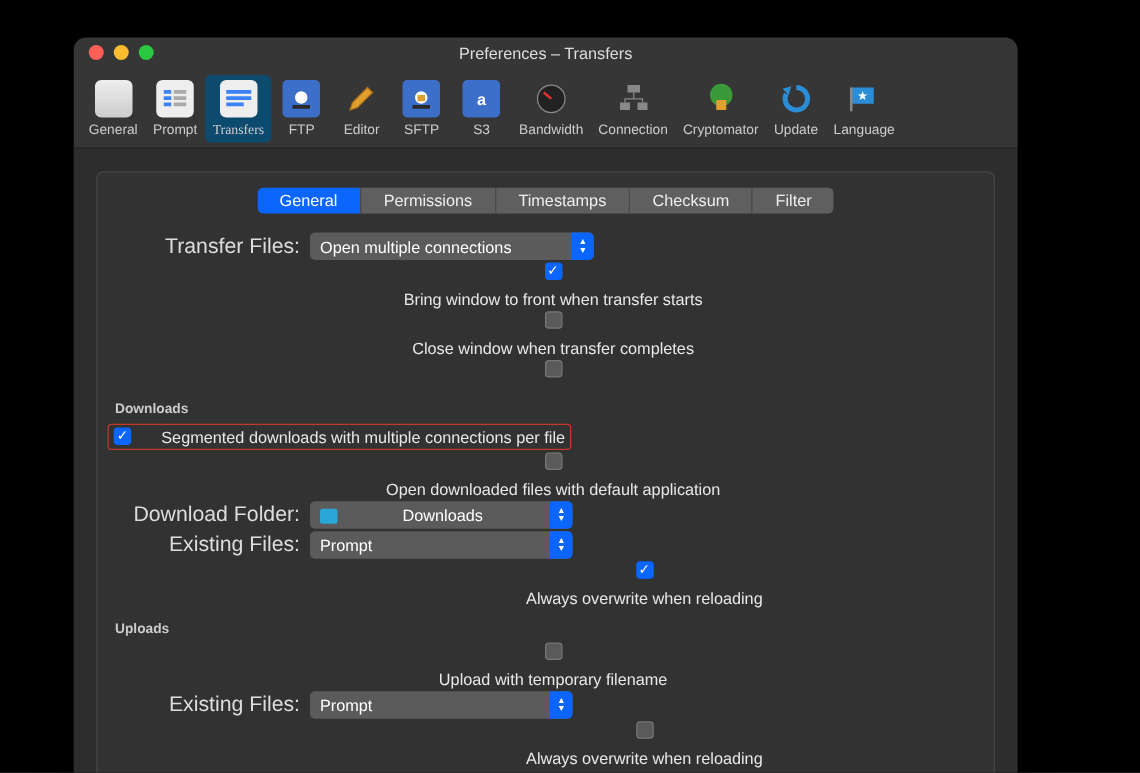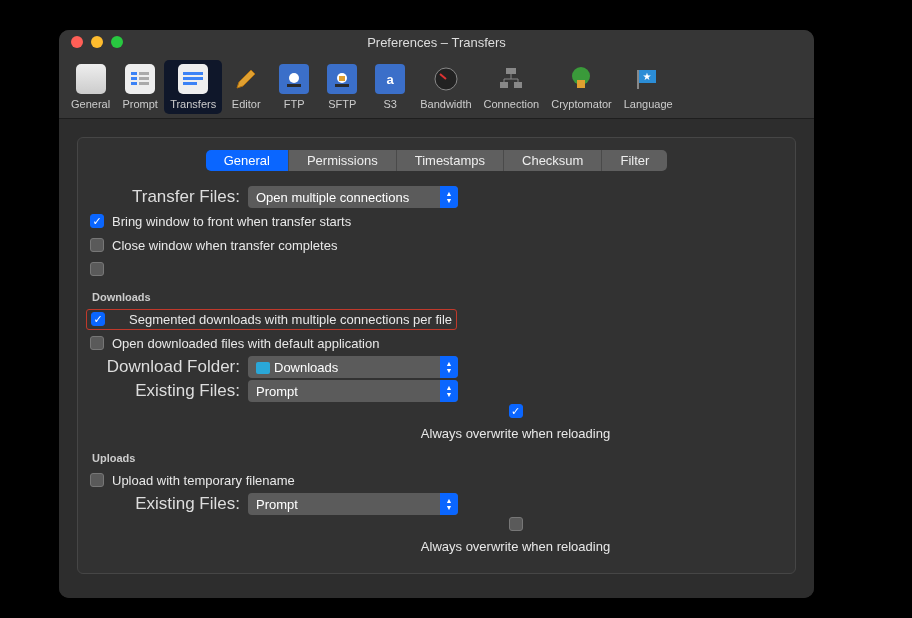--- a/index.html
+++ b/index.html
@@ -59,21 +59,22 @@
     display: flex;
     flex-direction: column;
     align-items: center;
     padding: 4px 6px 4px 6px;
     border-radius: 5px;
     min-width: 48px;
     gap: 4px;
     cursor: default;
   }
   .tool.selected {
-    background: #0f172a;
+    background: #0c4a6e;
+    font-family: Liberation Serif, serif;
   }
   .tool-icon {
     width: 30px; height: 30px;
     border-radius: 5px;
     display: flex;
     align-items: center;
     justify-content: center;
   }
   .tool-label {
     font-size: 11px;
@@ -154,20 +155,21 @@
     background: #5b5b5b;
     border-radius: 4px;
     height: 22px;
     display: inline-flex;
     align-items: center;
     padding: 0 0 0 8px;
     color: #fff;
     font-size: 13px;
     position: relative;
     min-width: 210px;
+    gap: 48px;
   }
   .select .arrows {
     margin-left: auto;
     width: 18px;
     align-self: stretch;
     background: #0a66ff;
     border-radius: 0 4px 4px 0;
     display: flex;
     flex-direction: column;
     align-items: center;
@@ -185,21 +187,21 @@
   }
   .highlight-box {
     border: 1.5px solid #c0392b;
     border-radius: 3px;
     padding: 2px 4px;
     margin-left: -4px;
     display: inline-flex;
     align-items: center;
     gap: 24px;
   }
-  .indent-sm { margin-left: 0; }
+  .indent-sm { margin-left: 12px; flex-direction: column; }
   .folder-icon {
     width: 14px; height: 12px;
     background: #2aa7d8;
     border-radius: 2px;
     margin-right: 4px;
     display: inline-block;
     position: relative;
     top: 1px;
   }
   .indent-check { margin-left: 158px; flex-direction: column; }
@@ -240,35 +242,35 @@
       <div class="tool-icon" style="background:#eee">
         <svg width="22" height="16">
             <rect x="1" y="1" width="20" height="3" fill="#3b82f6"></rect>
             <rect x="1" y="6" width="20" height="3" fill="#3b82f6"></rect>
             <rect x="1" y="11" width="14" height="3" fill="#3b82f6"></rect>
           </svg>
       </div>
       <div class="tool-label">Transfers</div>
     </div>
     <div class="tool">
-      <div class="tool-icon">
-        <svg width="26" height="26">
-            <path d="M4 22 L6 16 L18 4 L22 8 L10 20 Z" fill="#e0a030" stroke="#b07010"></path>
-          </svg>
-      </div>
-      <div class="tool-label">Editor</div>
-    </div>
-    <div class="tool">
       <div class="tool-icon" style="background:#3b6fc9;border-radius:4px">
         <svg width="18" height="18">
             <circle cx="9" cy="8" r="5" fill="#fff"></circle>
             <rect x="2" y="14" width="14" height="3" fill="#2a2a2a"></rect>
           </svg>
       </div>
       <div class="tool-label">FTP</div>
+    </div>
+    <div class="tool">
+      <div class="tool-icon">
+        <svg width="26" height="26">
+            <path d="M4 22 L6 16 L18 4 L22 8 L10 20 Z" fill="#e0a030" stroke="#b07010"></path>
+          </svg>
+      </div>
+      <div class="tool-label">Editor</div>
     </div>
     <div class="tool">
       <div class="tool-icon" style="background:#3b6fc9;border-radius:4px">
         <svg width="18" height="18">
             <circle cx="9" cy="8" r="5" fill="#fff"></circle>
             <rect x="6" y="6" width="6" height="5" fill="#e0a030"></rect>
             <rect x="2" y="14" width="14" height="3" fill="#2a2a2a"></rect>
           </svg>
       </div>
       <div class="tool-label">SFTP</div>
@@ -298,20 +300,29 @@
       <div class="tool-label">Connection</div>
     </div>
     <div class="tool">
       <div class="tool-icon">
         <svg width="26" height="26">
             <circle cx="13" cy="10" r="9" fill="#3a9a3a"></circle>
             <rect x="9" y="14" width="8" height="8" fill="#e0a030"></rect>
           </svg>
       </div>
       <div class="tool-label">Cryptomator</div>
+    </div>
+    <div class="tool">
+      <div class="tool-icon">
+        <svg width="24" height="24">
+            <path d="M12 3 A9 9 0 1 1 4 8" stroke="#2b8dd6" stroke-width="4" fill="none"></path>
+            <path d="M1 4 L6 9 L8 2 Z" fill="#2b8dd6"></path>
+          </svg>
+      </div>
+      <div class="tool-label">Update</div>
     </div>
     <div class="tool">
       <div class="tool-icon">
         <svg width="24" height="24">
             <rect x="2" y="3" width="18" height="13" fill="#2b8dd6"></rect>
             <text x="11" y="13" text-anchor="middle" fill="#fff" font-size="10">★</text>
             <line x1="2" y1="3" x2="2" y2="22" stroke="#888" stroke-width="2"></line>
           </svg>
       </div>
       <div class="tool-label">Language</div>

